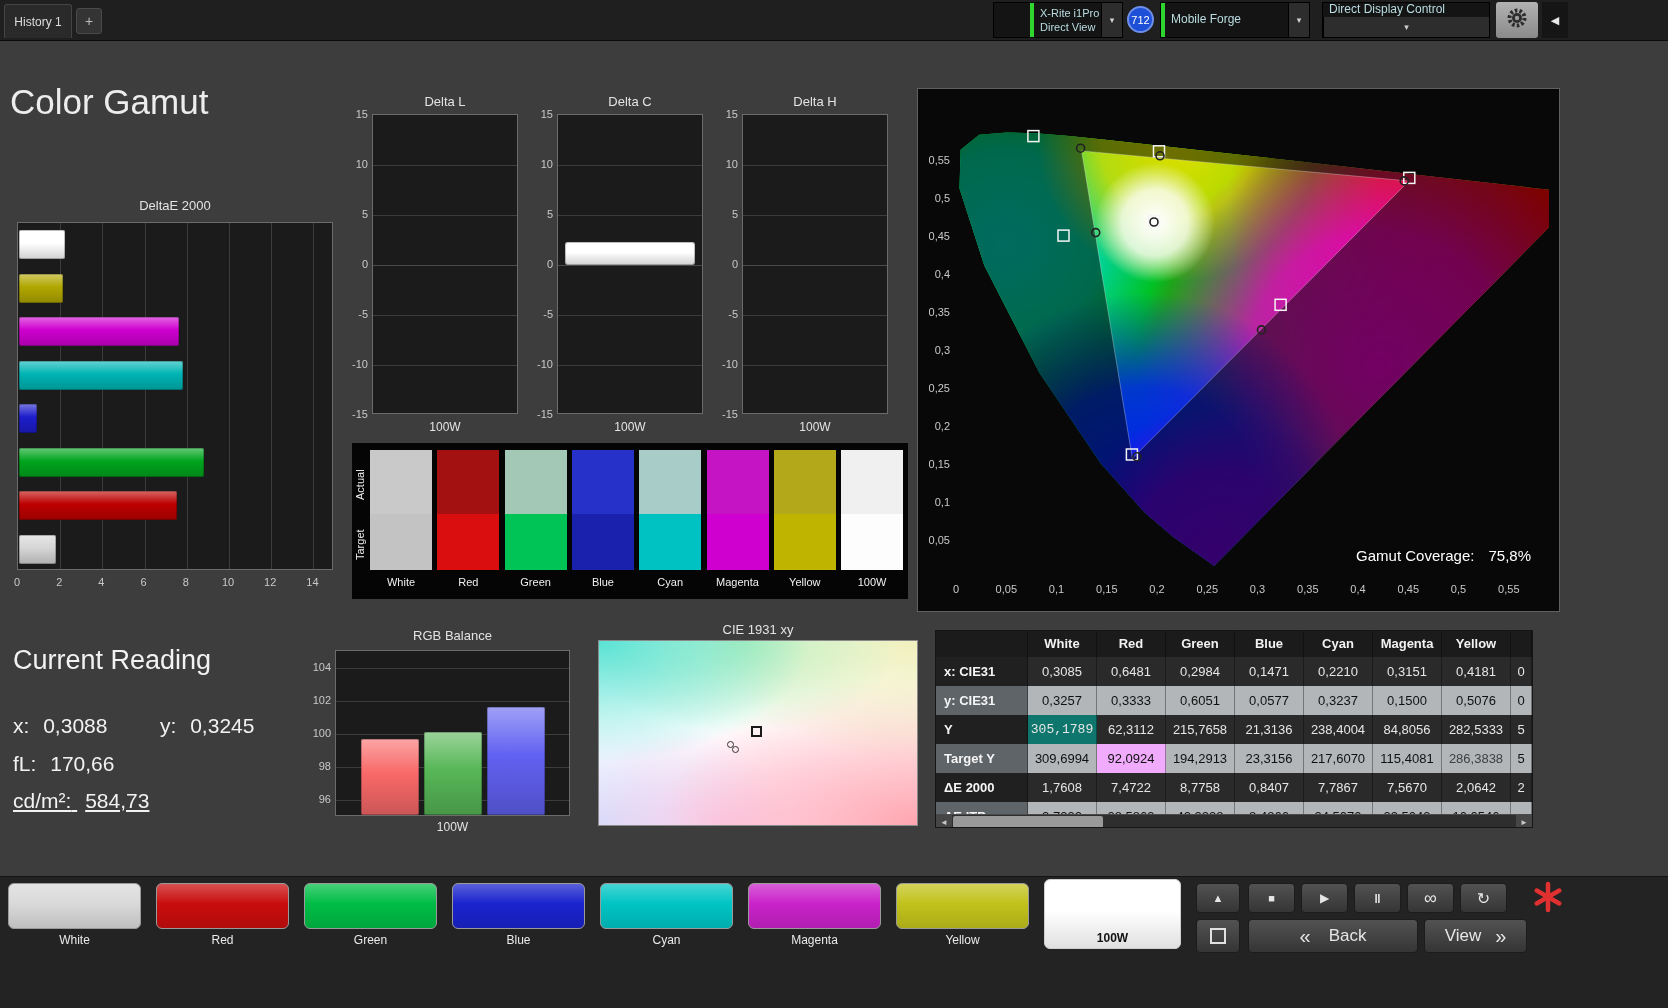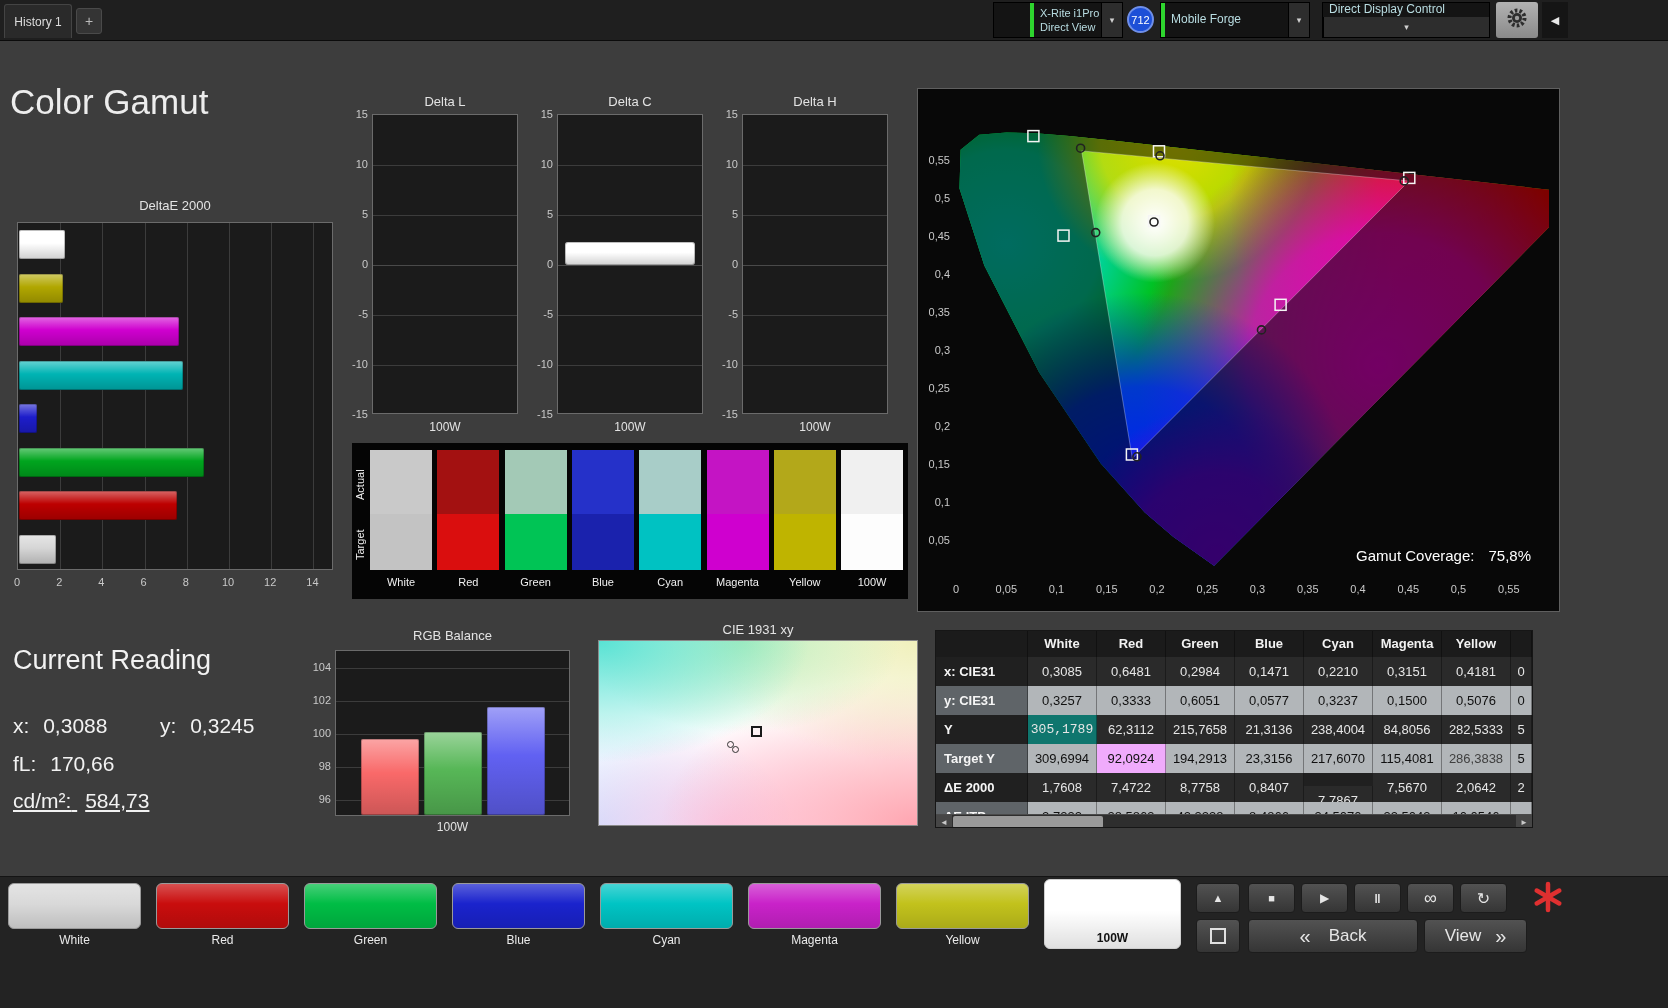--- a/index.html
+++ b/index.html
@@ -463,21 +463,21 @@
       <div class="tcell" style="width: 69px; background: rgb(178, 182, 185); color: rgb(16, 16, 16);">115,4081</div>
       <div class="tcell" style="width: 69px; background: rgb(178, 182, 185); color: #404040;">286,3838</div>
       <div class="tcell" style="width: 21px; background: rgb(178, 182, 185); color: rgb(16, 16, 16);">5</div>
     </div>
     <div class="trow">
       <div class="tcell rlabel" style="width: 92px; background: rgb(32, 32, 32); color: rgb(245, 245, 245);">ΔE 2000</div>
       <div class="tcell" style="width: 69px; background: rgb(42, 42, 42); color: rgb(230, 230, 230);">1,7608</div>
       <div class="tcell" style="width: 69px; background: rgb(42, 42, 42); color: rgb(230, 230, 230);">7,4722</div>
       <div class="tcell" style="width: 69px; background: rgb(42, 42, 42); color: rgb(230, 230, 230);">8,7758</div>
       <div class="tcell" style="width: 69px; background: rgb(42, 42, 42); color: rgb(230, 230, 230);">0,8407</div>
-      <div class="tcell" style="width: 69px; background: rgb(42, 42, 42); color: rgb(230, 230, 230); margin-top: 13px;">7,7867</div>
+      <div class="tcell" style="width: 69px; background: rgb(42, 42, 42); color: rgb(230, 230, 230);">7,7867</div>
       <div class="tcell" style="width: 69px; background: rgb(42, 42, 42); color: rgb(230, 230, 230);">7,5670</div>
       <div class="tcell" style="width: 69px; background: rgb(42, 42, 42); color: rgb(230, 230, 230);">2,0642</div>
       <div class="tcell" style="width: 21px; background: rgb(42, 42, 42); color: rgb(230, 230, 230);">2</div>
     </div>
     <div class="trow">
       <div class="tcell rlabel" style="width: 92px; background: rgb(95, 100, 104); color: rgb(245, 245, 245);">ΔE ITP</div>
       <div class="tcell" style="width: 69px; background: rgb(178, 182, 185); color: rgb(16, 16, 16);">2,7232</div>
       <div class="tcell" style="width: 69px; background: rgb(178, 182, 185); color: rgb(16, 16, 16);">28,5863</div>
       <div class="tcell" style="width: 69px; background: rgb(178, 182, 185); color: rgb(16, 16, 16);">42,3238</div>
       <div class="tcell" style="width: 69px; background: rgb(178, 182, 185); color: rgb(16, 16, 16);">8,4866</div>

